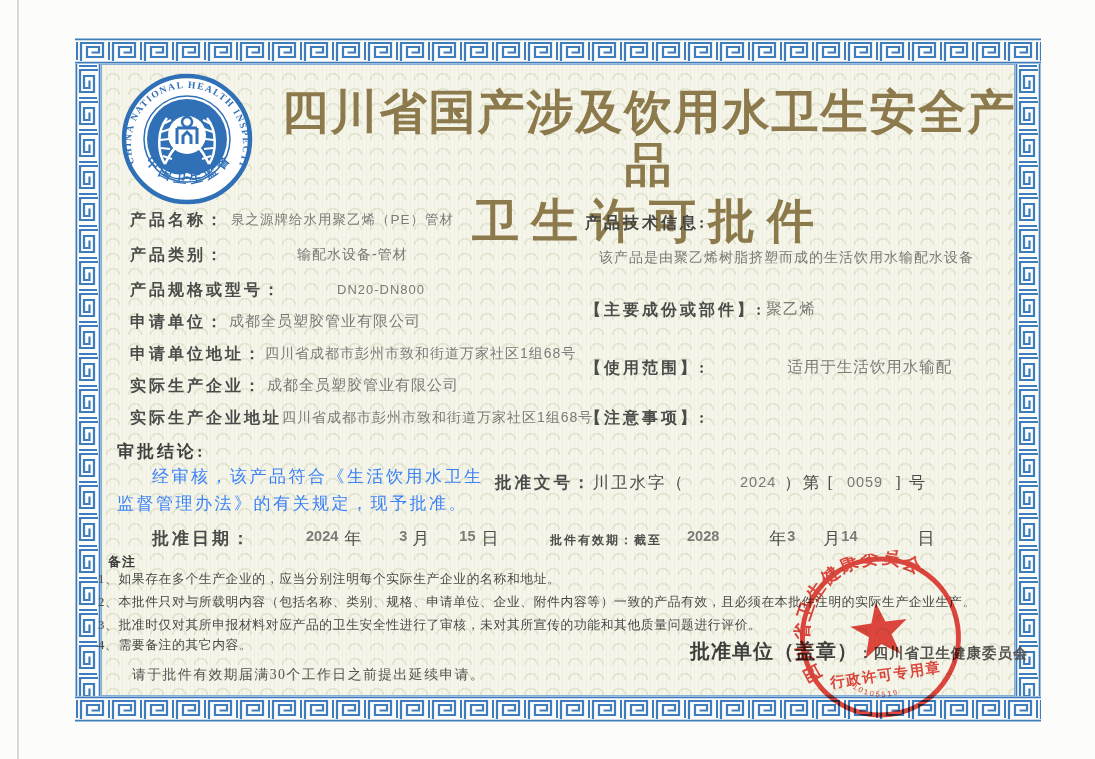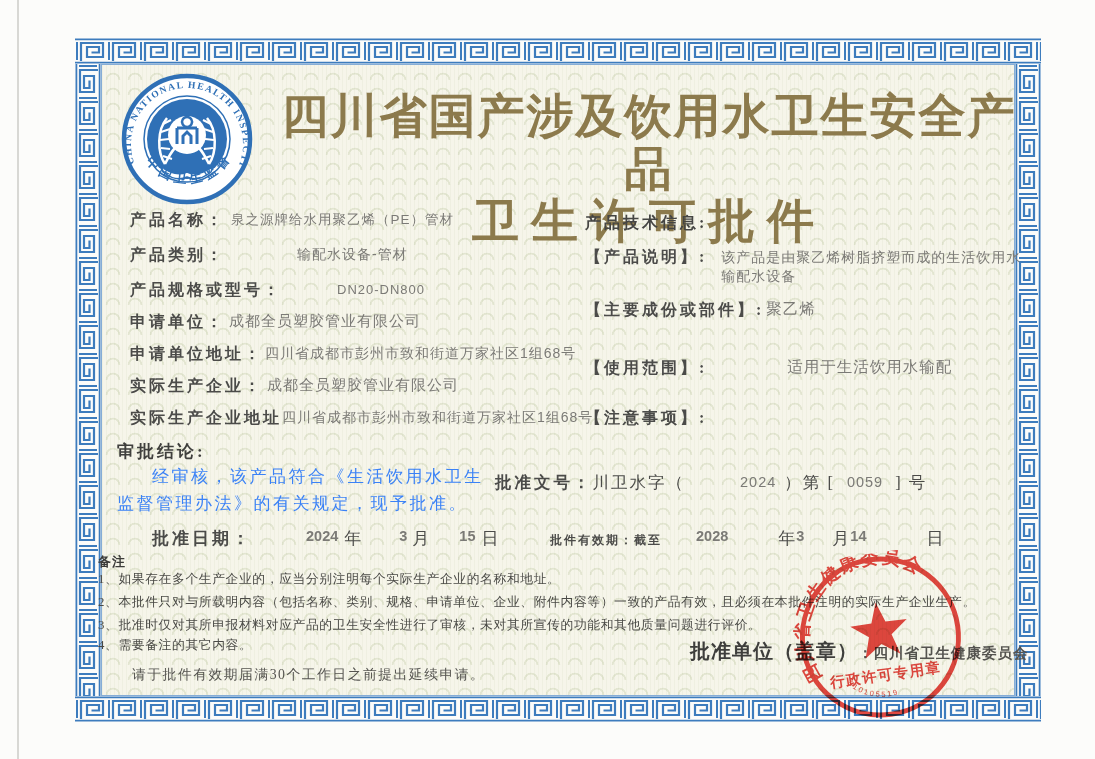--- a/index.html
+++ b/index.html
@@ -24,21 +24,21 @@
     background-image:
       radial-gradient(circle 8px at 11px 15px, rgba(255,255,255,0) 5.2px, rgba(148,166,108,0.20) 5.8px, rgba(148,166,108,0.20) 7px, rgba(255,255,255,0) 7.6px),
       repeating-linear-gradient(90deg, rgba(148,166,108,0.07) 0 1px, rgba(0,0,0,0) 1px 4px);
     background-size:22px 15px, auto;
   }
 
   
   .logo { position:absolute; left:113px; top:72px; }
   .title { position:absolute; left:263px; top:90px; width:772px; text-align:center;
            color:#8c7a4c; font-weight:900; line-height:1.12; }
-  .title .t1 { font-size:47px; letter-spacing:2px; display:block; }
+  .title .t1 { font-size:47px; letter-spacing:2px; display:block;font-family:Liberation Mono, monospace; }
   .title .t2 { font-size:47px; letter-spacing:12px; display:block; }
 
   
   .lab { font-family:"Liberation Serif", serif; font-size:16px; letter-spacing:3px;
          color:#4b4b49; font-weight:600; }
   .val { font-size:14px; font-weight:400; color:#7b7a76; letter-spacing:1px;
          position:relative; top:-1px; }
   .row { position:absolute; white-space:nowrap; }
   .r1 { left:130px; top:210px; }  .r1 .val { margin-left:6px;  font-size:13.5px; }
   .r2 { left:130px; top:245px; }  .r2 .val { margin-left:72px; }
@@ -72,21 +72,21 @@
 
   .dates { font-size:16.5px; }
   .appdate { left:152px; top:527px; }
   .appdate .lab { font-size:17px; }
   .validity { left:550px; top:527px; }
   .validity .lab { font-size:12px; letter-spacing:2px; }
   .dval { font-size:14.5px; font-weight:700; color:#7b7a76; position:relative; top:-3px; }
   .unit { font-family:"Liberation Serif", serif; font-size:17px; color:#4b4b49; }
 
   
-  .notes-h { position:absolute; left:98px; top:553px; font-size:13px; font-weight:700;
+  .notes-h { position:absolute; left:108px; top:553px; font-size:13px; font-weight:700;
              color:#3c3c3a; font-family:Liberation Serif, serif; letter-spacing:1px; }
   .note { position:absolute; left:98px; white-space:nowrap;
           font-family:"Liberation Serif", serif; font-size:12.8px; letter-spacing:0.6px;
           color:#4a4a46; }
   .n1 { top:571px; } .n2 { top:594px; } .n3 { top:617px; } .n4 { top:637px; }
 
   
   .renewal { position:absolute; left:132px; top:666px; font-family:"Liberation Serif", serif;
              font-size:13.8px; letter-spacing:1.5px; color:#555450; }
   .issuer { position:absolute; left:690px; top:638px; white-space:nowrap; }
@@ -189,21 +189,20 @@
     <span class="lab">实际生产企业：</span><span class="val">成都全员塑胶管业有限公司</span>
   </div>
   <div class="row r7">
     <span class="lab">实际生产企业地址</span><span class="val">四川省成都市彭州市致和街道万家社区1组68号</span>
   </div>
 
   <div class="row rh">
     <span class="lab">产品技术信息:</span>
   </div>
   <div class="row rr1">
-    <span class="lab">【产品说明】:</span>
       <span class="val">该产品是由聚乙烯树脂挤塑而成的生活饮用水输配水设备</span>
   </div>
   <div class="row rr2">
     <span class="lab">【主要成份或部件】:</span><span class="val">聚乙烯</span>
   </div>
   <div class="row rr3">
     <span class="lab">【使用范围】:</span><span class="val">适用于生活饮用水输配</span>
   </div>
   <div class="row rr4">
     <span class="lab">【注意事项】:</span><span class="val"></span>
@@ -217,21 +216,21 @@
 
   <div class="row docno">
     <span class="lab">批准文号：</span><span class="seg">川卫水字（</span><span class="val gap55">2024</span><span class="seg gap8">）第 [</span><span class="val gap12">0059</span><span class="seg gap12">] 号</span>
   </div>
 
   <div class="row appdate dates">
     <span class="lab">批准日期：</span><span class="dval" style="margin-left:54px">2024</span><span class="unit" style="margin-left:6px">年</span><span class="dval" style="margin-left:38px">3</span><span class="unit" style="margin-left:5px">月</span><span class="dval" style="margin-left:30px">15</span><span class="unit" style="margin-left:6px">日</span>
   </div>
 
   <div class="row validity dates">
-    <span class="lab">批件有效期：截至</span><span class="dval" style="margin-left:34px">2028</span><span class="unit" style="margin-left:50px">年</span><span class="dval" style="margin-left:1px">3</span><span class="unit" style="margin-left:28px">月</span><span class="dval" style="margin-left:1px">14</span><span class="unit" style="margin-left:60px">日</span>
+    <span class="lab">批件有效期：截至</span><span class="dval" style="margin-left:25px">2028</span><span class="unit" style="margin-left:50px">年</span><span class="dval" style="margin-left:1px">3</span><span class="unit" style="margin-left:28px">月</span><span class="dval" style="margin-left:1px">14</span><span class="unit" style="margin-left:60px">日</span>
   </div>
 
   <div class="notes-h">备注</div>
   <div class="note n1">1、如果存在多个生产企业的，应当分别注明每个实际生产企业的名称和地址。</div>
   <div class="note n2">2、本批件只对与所载明内容（包括名称、类别、规格、申请单位、企业、附件内容等）一致的产品有效，且必须在本批件注明的实际生产企业生产。</div>
   <div class="note n3">3、批准时仅对其所申报材料对应产品的卫生安全性进行了审核，未对其所宣传的功能和其他质量问题进行评价。</div>
   <div class="note n4">4、需要备注的其它内容。</div>
 
   <div class="renewal">请于批件有效期届满30个工作日之前提出延续申请。</div>
   <div class="issuer">

